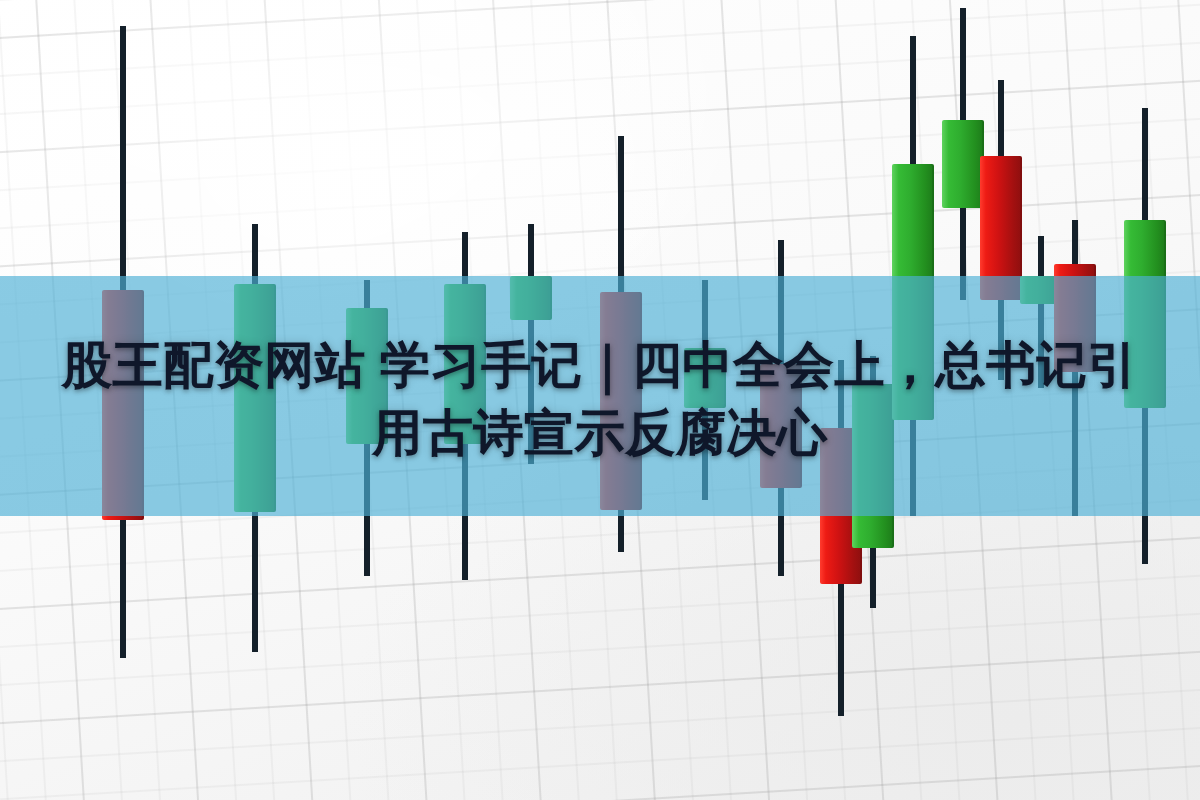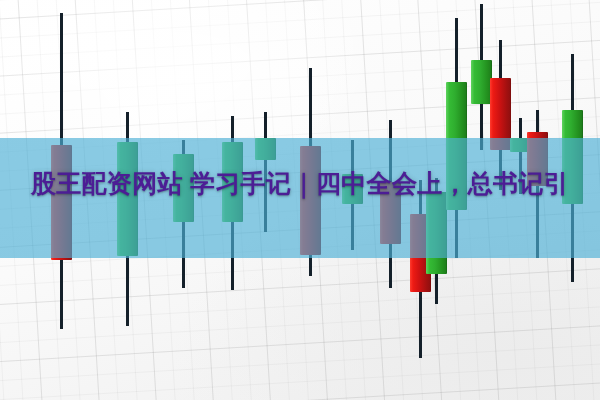--- a/index.html
+++ b/index.html
@@ -81,21 +81,21 @@
     background: rgba(77,176,214,0.66);
     pointer-events: none;
   }
 
   
   .headline {
     position: absolute;
     left: 0;
     width: 600px;
     text-align: center;
-    color: #4c1d95;
+    color: #0f172a;
     font-weight: bold;
     font-size: 25px;
     line-height: 34px;
     letter-spacing: 0.3px;
     text-shadow:
       0 1px 2px rgba(0,0,0,0.30),
       0 0 5px rgba(0,0,0,0.16);
     white-space: nowrap;
   }
   .headline .l1 { display: block; }
@@ -174,15 +174,16 @@
       <div class="candle" style="left: 561.5px; top: 54px; width: 21px; height: 228px;">
         <div class="wick" style="left: 9px; top: 0px; height: 228px;"></div>
         <div class="body up" style="left: 0px; top: 56px; width: 21px; height: 94px;"></div>
       </div>
     </div>
 
   <div class="band" style="top: 138px; height: 120px; background: rgba(77, 176, 214, 0.66);"></div>
 
   <div class="headline" style="top: 166px;">
     <span class="l1">股王配资网站 学习手记｜四中全会上，总书记引</span>
+    <span class="l2">用古诗宣示反腐决心</span>
   </div>
 
 </div>
 
 </body></html>

